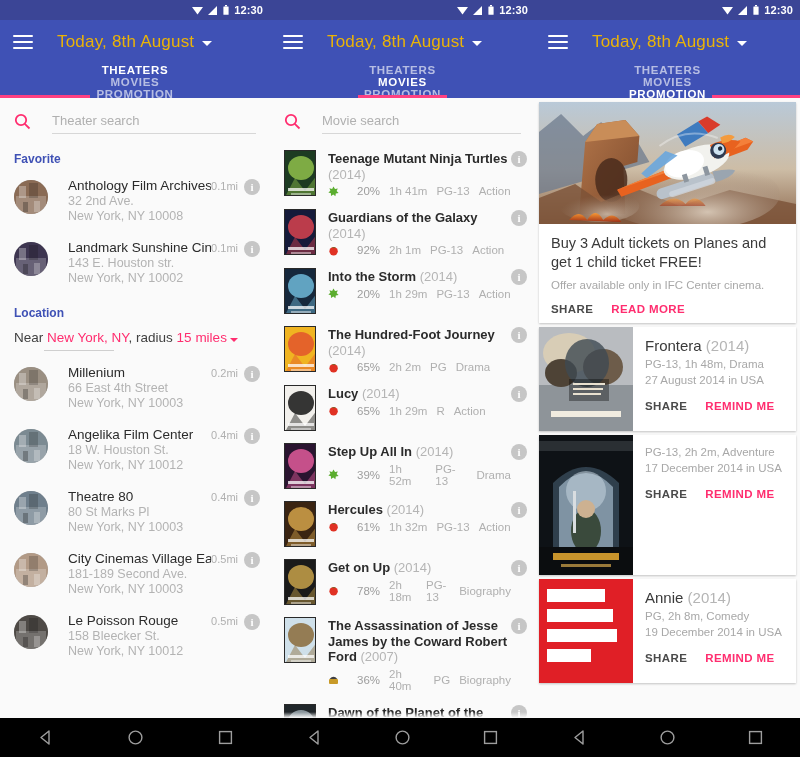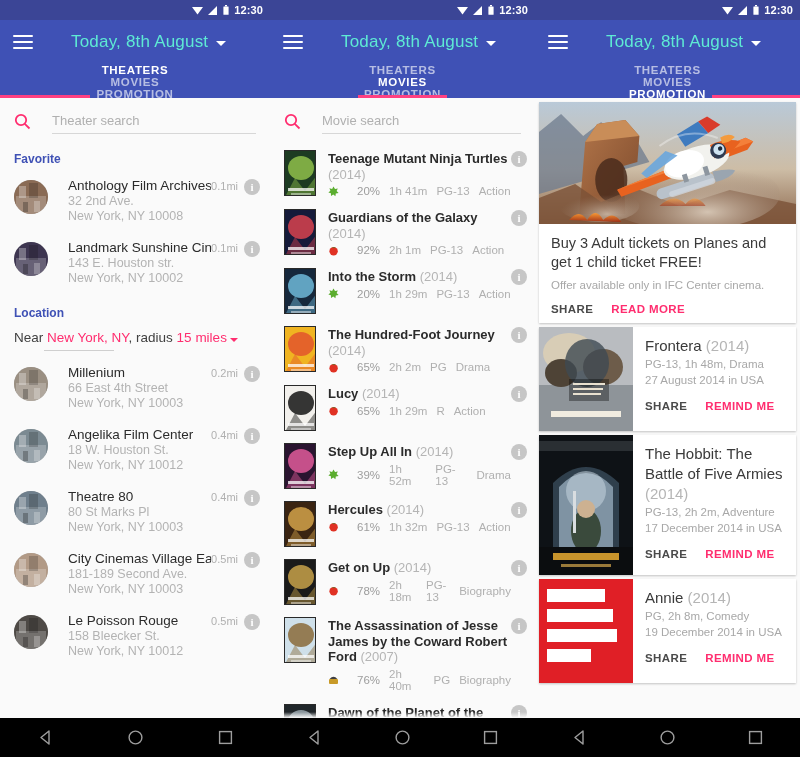--- a/index.html
+++ b/index.html
@@ -38,21 +38,21 @@
   }
   .appbar-top {
     height: 44px; display: flex; align-items: center; padding-left: 13px;
   }
   .hamburger { width: 20px; cursor: pointer; }
   .hamburger span {
     display: block; height: 2px; background: #fff;
     margin: 4px 0; border-radius: 1px;
   }
   .app-title {
-    color: #5eead4; font-size: 17px; margin-left: 38px;
+    color: #eab308; font-size: 17px; margin-left: 24px;
     letter-spacing: .2px;
   }
   .caret-down {
     width: 0; height: 0; margin-left: 8px; margin-top: 3px;
     border-left: 5px solid transparent;
     border-right: 5px solid transparent;
     border-top: 5px solid #fff;
   }
   .tabs {
     display: flex; height: 34px; position: relative; flex-direction: column;
@@ -687,21 +687,21 @@
               </svg>
             </div>
             <div class="m-text">
               <div class="m-title">The Assassination of Jesse James by the Coward Robert Ford <span class="year">(2007)</span></div>
               <div class="m-meta">
                 <span class="m-score">
                   <svg width="11" height="11" viewBox="0 0 11 11">
                     <rect x="1" y="5" width="9" height="5" rx="1" fill="#c89a28"></rect>
                     <path d="M1.6 5 Q5.5 0.6 9.4 5z" fill="#3f3f3f"></path>
                   </svg>
-                  <span class="val">76%</span>
+                  <span class="val">36%</span>
                 </span>
                 <span>2h 40m</span>
                 <span>PG</span>
                 <span>Biography</span>
               </div>
             </div>
             <div class="info-icon">i</div>
           </div>
           <div class="movie-row">
             <div class="poster">
@@ -870,21 +870,20 @@
                 <circle cx="47" cy="56" r="20" fill="#c7d6e0" opacity=".55"></circle>
                 <ellipse cx="47" cy="96" rx="15" ry="22" fill="#3a4a3c"></ellipse>
                 <circle cx="47" cy="74" r="9" fill="#cdb191"></circle>
                 <rect x="34" y="56" width="3" height="42" fill="#d9dde0"></rect>
                 <rect x="0" y="112" width="94" height="28" fill="#0b0d0f"></rect>
                 <rect x="14" y="118" width="66" height="7" fill="#c8942c"></rect>
                 <rect x="22" y="129" width="50" height="3" fill="#9a7a3a"></rect>
               </svg>
             </div>
             <div class="rel-body">
-              <div class="rel-title">The Hobbit: The Battle of Five Armies <span class="year">(2014)</span></div>
               <div class="rel-line">PG-13, 2h 2m, Adventure</div>
               <div class="rel-line">17 December 2014 in USA</div>
               <div class="actions">
                 <span class="act-share">SHARE</span>
                 <span class="act-pink">REMIND ME</span>
               </div>
             </div>
           </div>
           <div class="rel-card">
             <div class="rel-poster">

